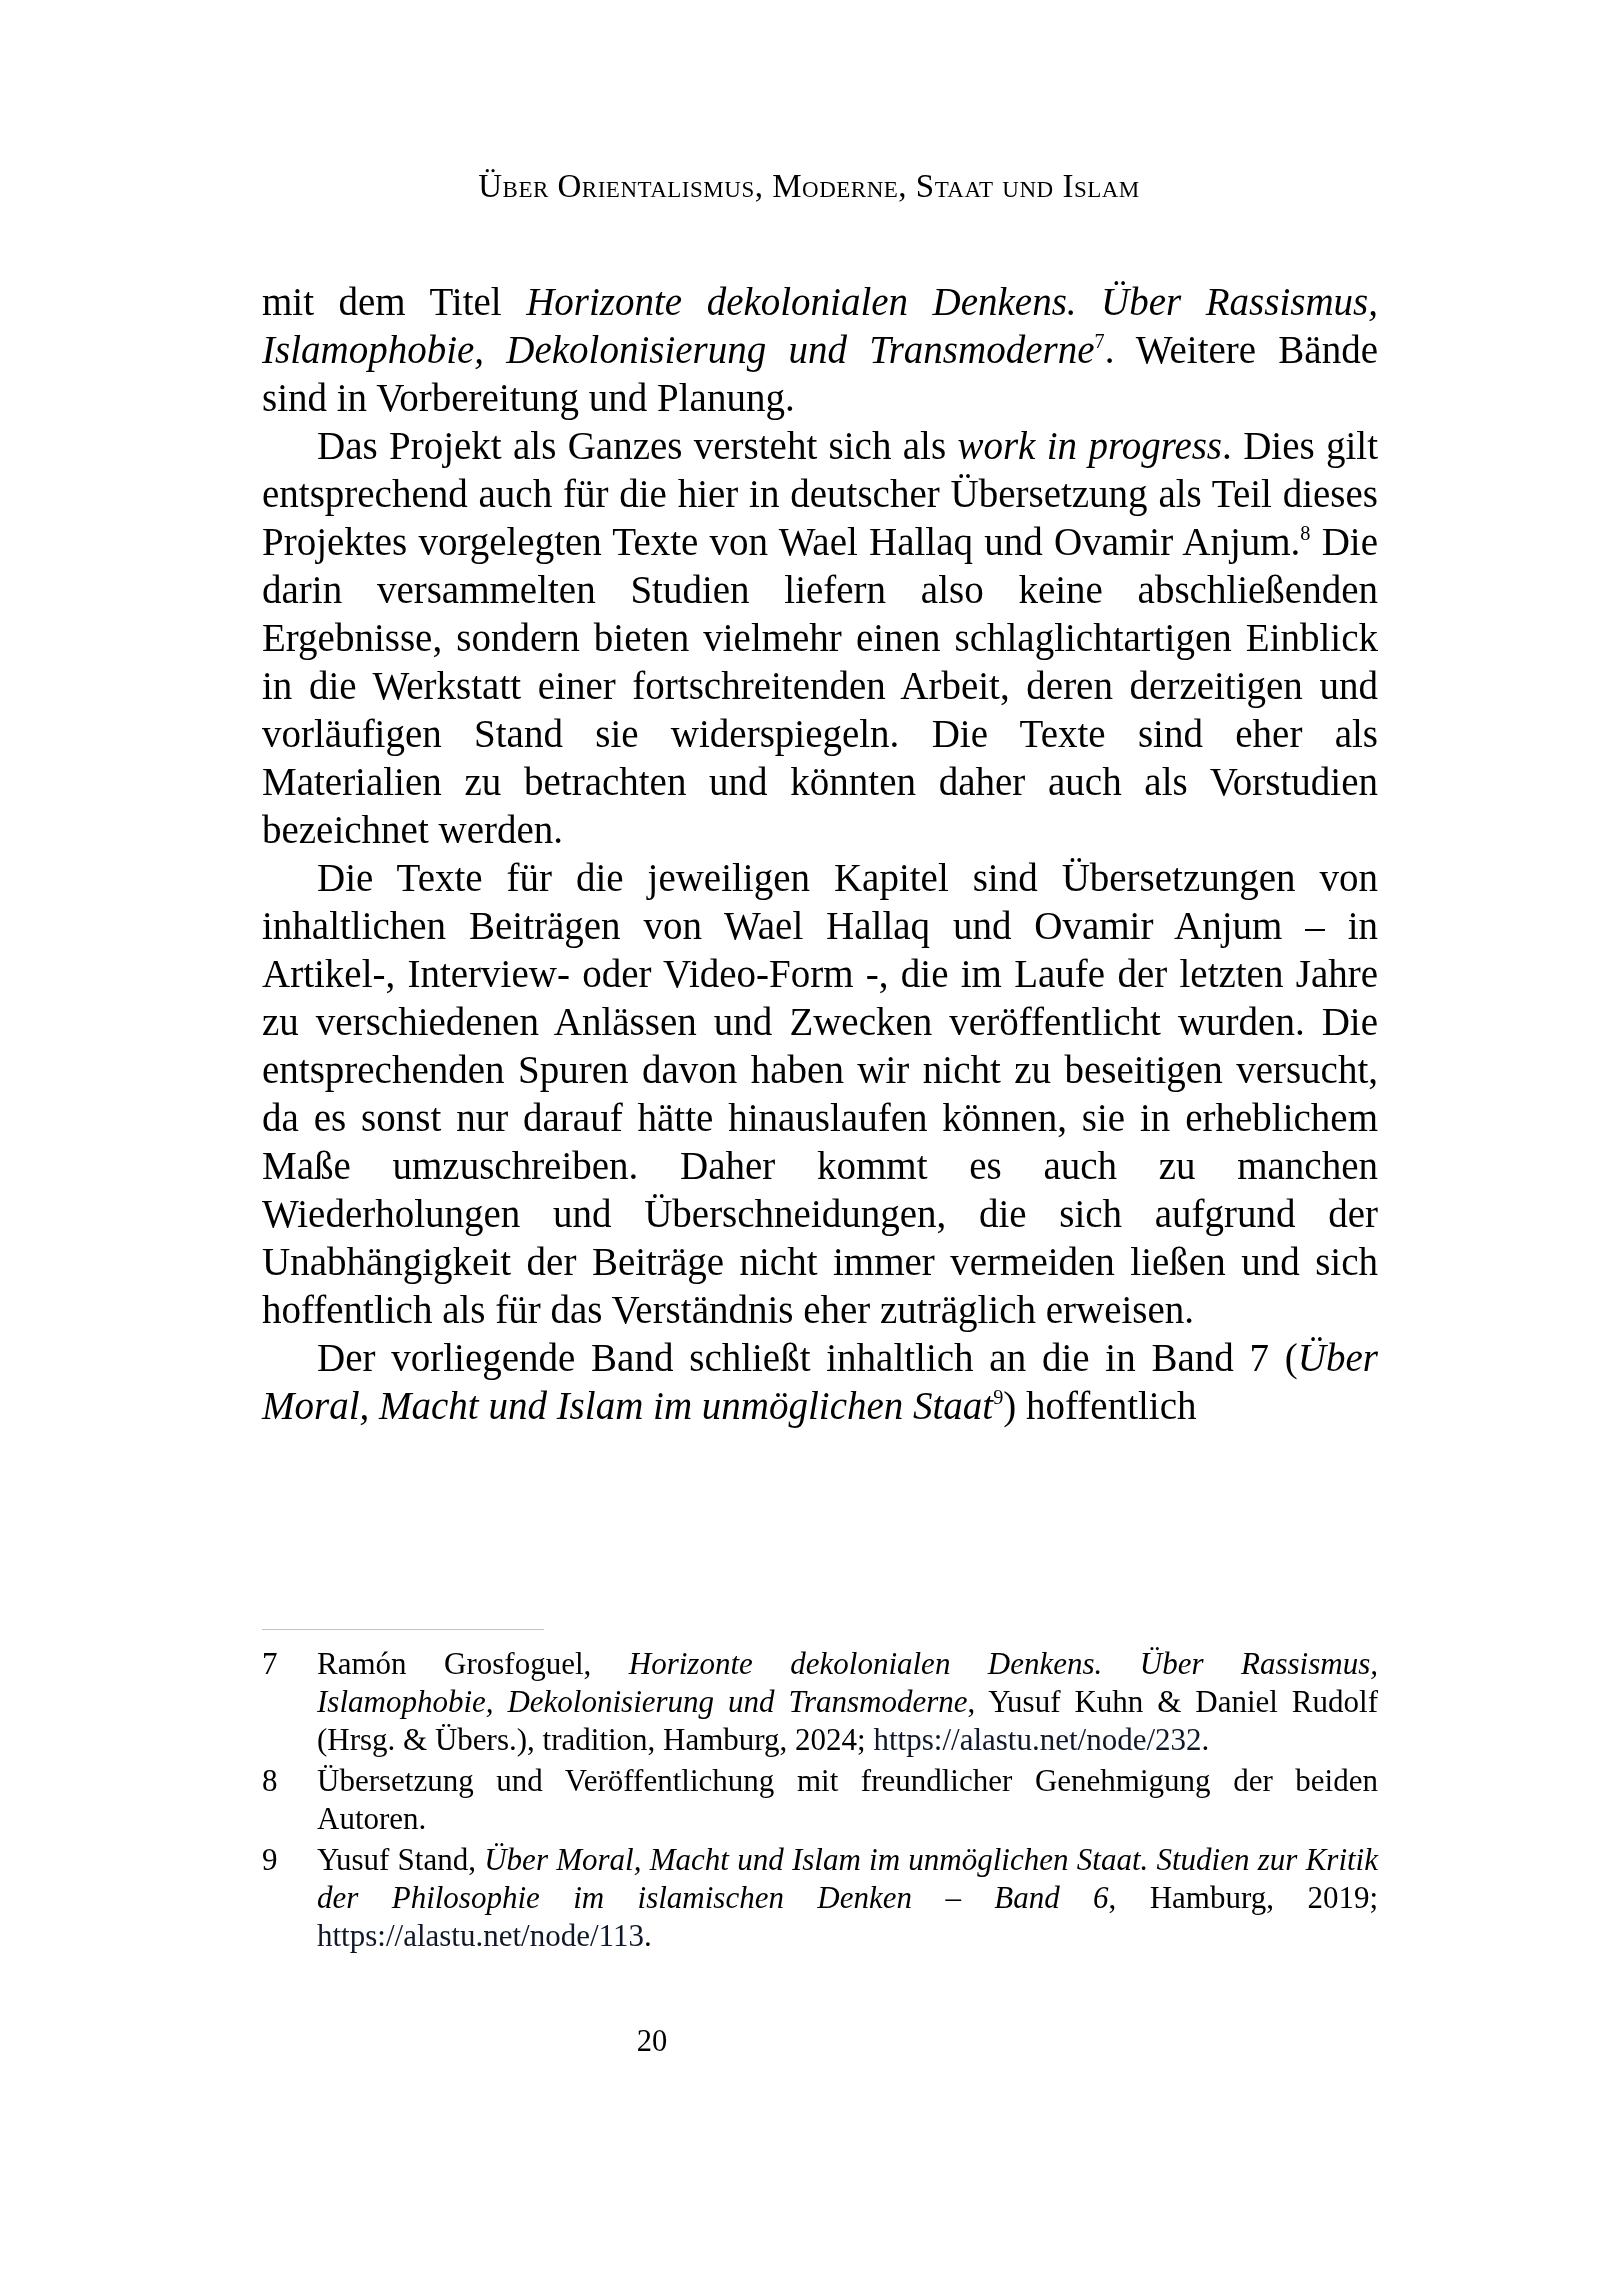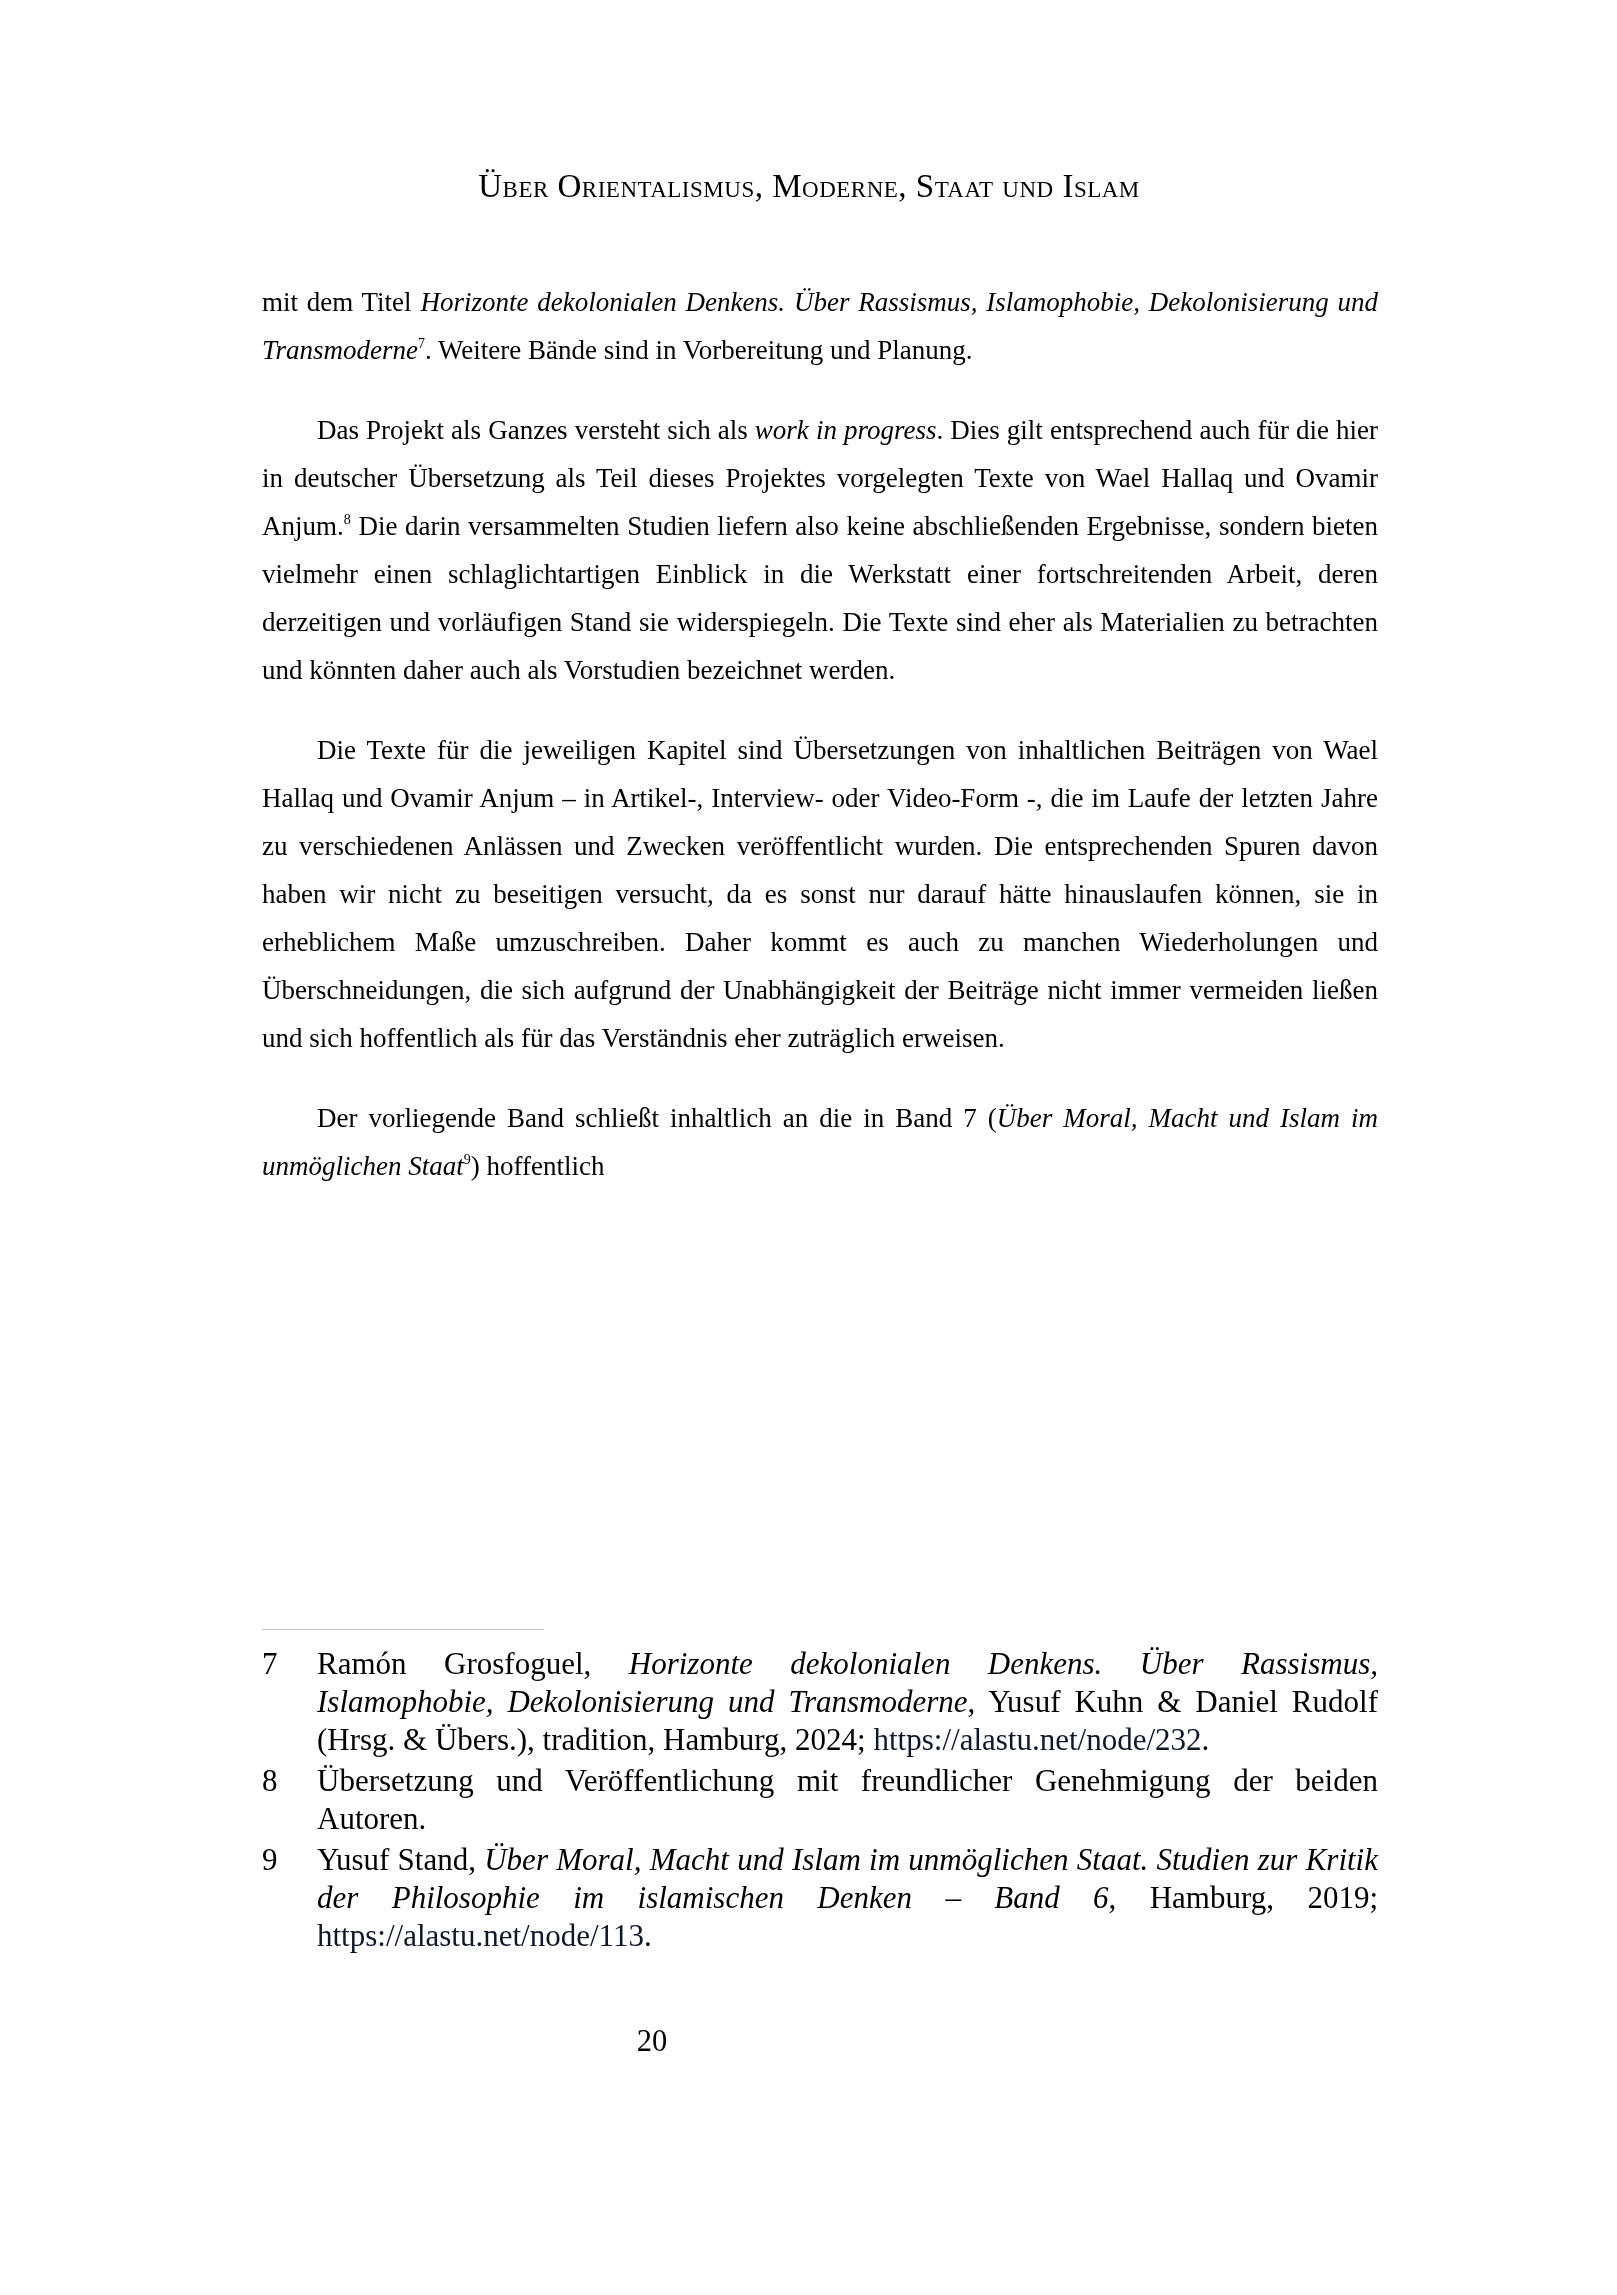--- a/index.html
+++ b/index.html
@@ -24,31 +24,30 @@
       font-size: 33px;
       font-variant: small-caps;
       letter-spacing: 0.5px;
       line-height: 1;
     }
     .body-text {
       position: absolute;
       top: 278px;
       left: 262px;
       width: 1116px;
-      font-size: 27px;
+      font-size: 39px;
       line-height: 48px;
       text-align: justify;
       hyphens: manual;
     }
     .body-text p {
       margin: 0;
     }
     .body-text p.indent {
       text-indent: 55px;
-      margin-top: 32px;
     }
     .body-text sup, .footnotes sup {
       font-size: 0.52em;
       line-height: 0;
       vertical-align: 0.75em;
     }
     em { font-style: italic; }
     .fn-rule {
       position: absolute;
       top: 1629px;

